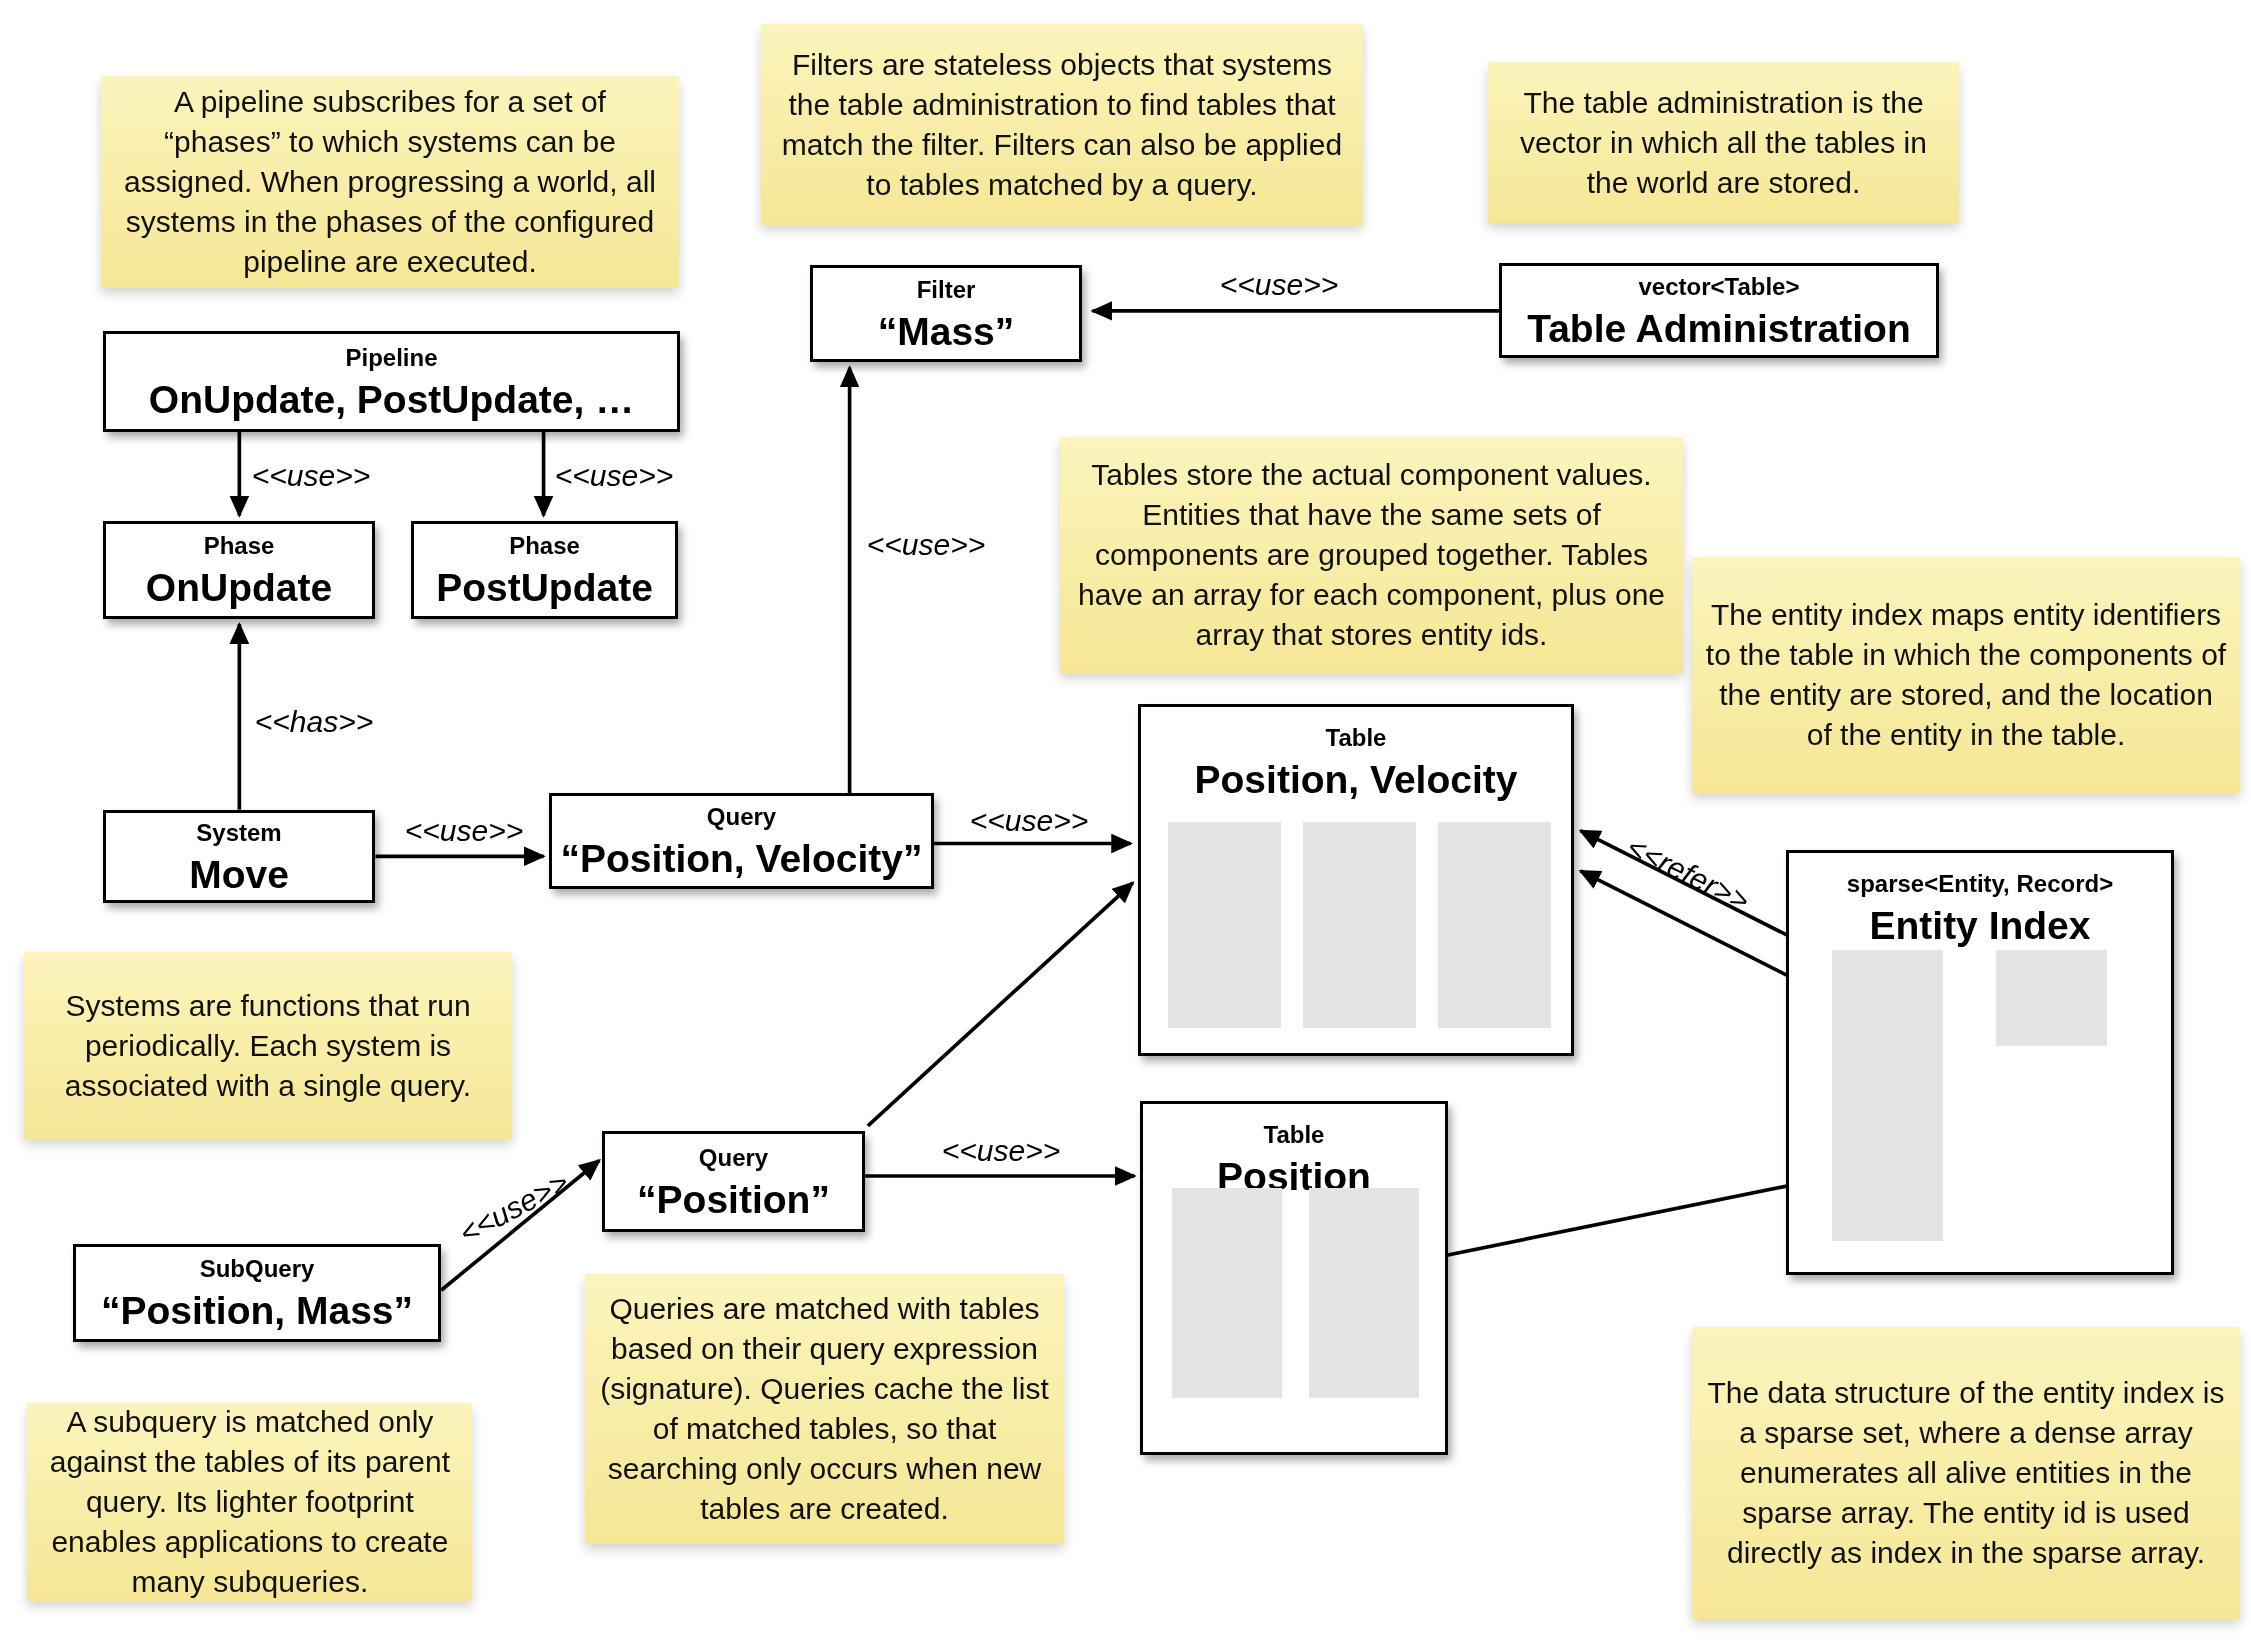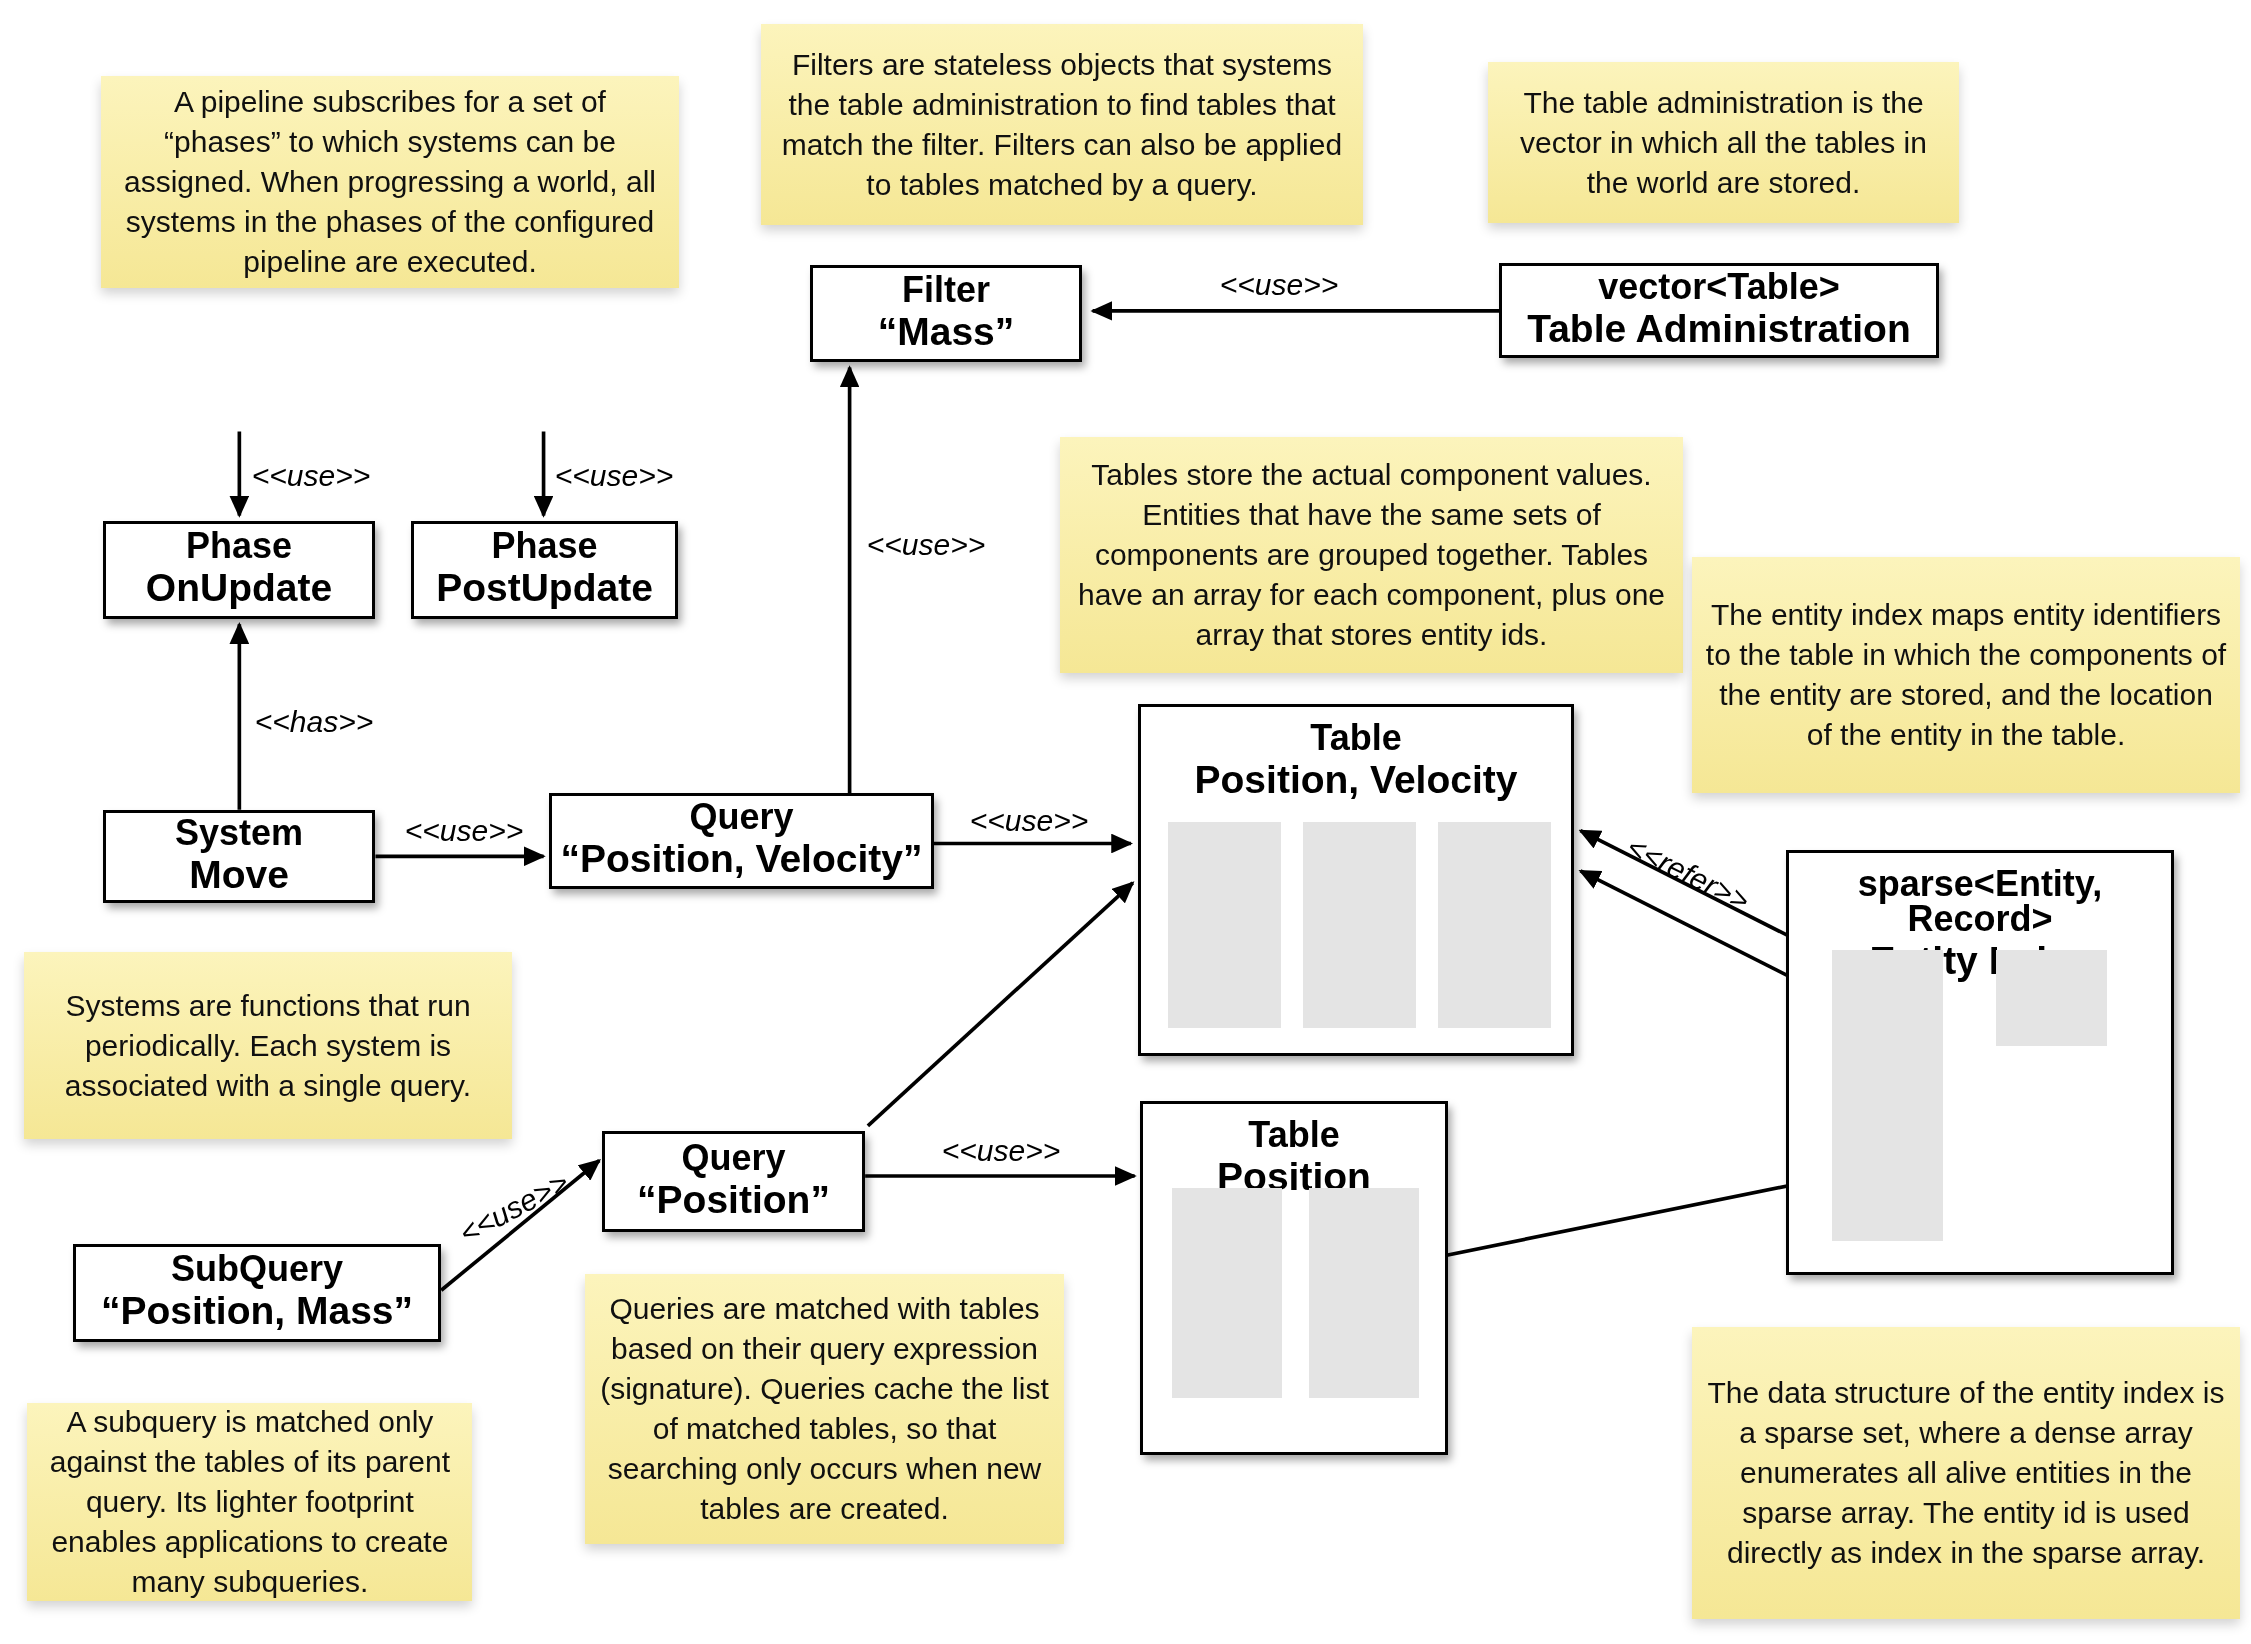--- a/index.html
+++ b/index.html
@@ -15,21 +15,21 @@
     text-align:center;font-size:30px;line-height:40px;color:#101010;
     padding:9.1px 12.8px;box-sizing:border-box;
   }
   .node{
     position:absolute;background:#fff;border:3.7px solid #000;
     box-shadow:3.7px 5.5px 8.2px rgba(0,0,0,0.35);
     display:flex;flex-direction:column;align-items:center;justify-content:center;
     text-align:center;box-sizing:border-box;
   }
   .node.tbl{justify-content:flex-start;padding-top:12.8px;}
-  .stereo{font-weight:bold;font-size:36px;line-height:35px;}
+  .stereo{font-weight:bold;font-size:24px;line-height:35px;}
   .nname{font-weight:bold;font-size:39px;line-height:49px;white-space:nowrap;}
   .elabel{
     position:absolute;font-size:30px;font-style:italic;white-space:nowrap;
     transform:translate(-50%,-50%);color:#000;
   }
   .gray{position:absolute;background:#e4e4e4;}
   svg.wires{position:absolute;left:0;top:0;pointer-events:none;}
 </style>
 </head>
 <body>
@@ -65,20 +65,24 @@
   <div class="note" style="left:101px;top:76px;width:578px;height:212px">A pipeline subscribes for a set of “phases” to which systems can be assigned. When progressing a world, all systems in the phases of the configured pipeline are executed.</div>
   <div class="note" style="left:761px;top:24px;width:602px;height:201px">Filters are stateless objects that systems the table administration to find tables that match the filter. Filters can also be applied to tables matched by a query.</div>
   <div class="note" style="left:1488px;top:62px;width:471px;height:161px">The table administration is the vector in which all the tables in the world are stored.</div>
   <div class="note" style="left:1060px;top:437px;width:623px;height:236px">Tables store the actual component values. Entities that have the same sets of components are grouped together. Tables have an array for each component, plus one array that stores entity ids.</div>
   <div class="note" style="left:1692px;top:557px;width:548px;height:236px">The entity index maps entity identifiers to the table in which the components of the entity are stored, and the location of the entity in the table.</div>
   <div class="note" style="left:24px;top:952px;width:488px;height:187px">Systems are functions that run periodically. Each system is associated with a single query.</div>
   <div class="note" style="left:585px;top:1274px;width:479px;height:270px">Queries are matched with tables based on their query expression (signature). Queries cache the list of matched tables, so that searching only occurs when new tables are created.</div>
   <div class="note" style="left:27.4px;top:1403px;width:445px;height:198px">A subquery is matched only against the tables of its parent query. Its lighter footprint enables applications to create many subqueries.</div>
   <div class="note" style="left:1692px;top:1327px;width:548px;height:292px">The data structure of the entity index is a sparse set, where a dense array enumerates all alive entities in the sparse array. The entity id is used directly as index in the sparse array.</div>
 
+  <div class="node" style="left:103px;top:331px;width:577px;height:101px">
+    <div class="stereo">Pipeline</div>
+    <div class="nname">OnUpdate, PostUpdate, …</div>
+  </div>
 
   <div class="node" style="left:103px;top:521px;width:272px;height:98px">
     <div class="stereo">Phase</div>
     <div class="nname">OnUpdate</div>
   </div>
 
   <div class="node" style="left:411px;top:521px;width:267px;height:98px">
     <div class="stereo">Phase</div>
     <div class="nname">PostUpdate</div>
   </div>

